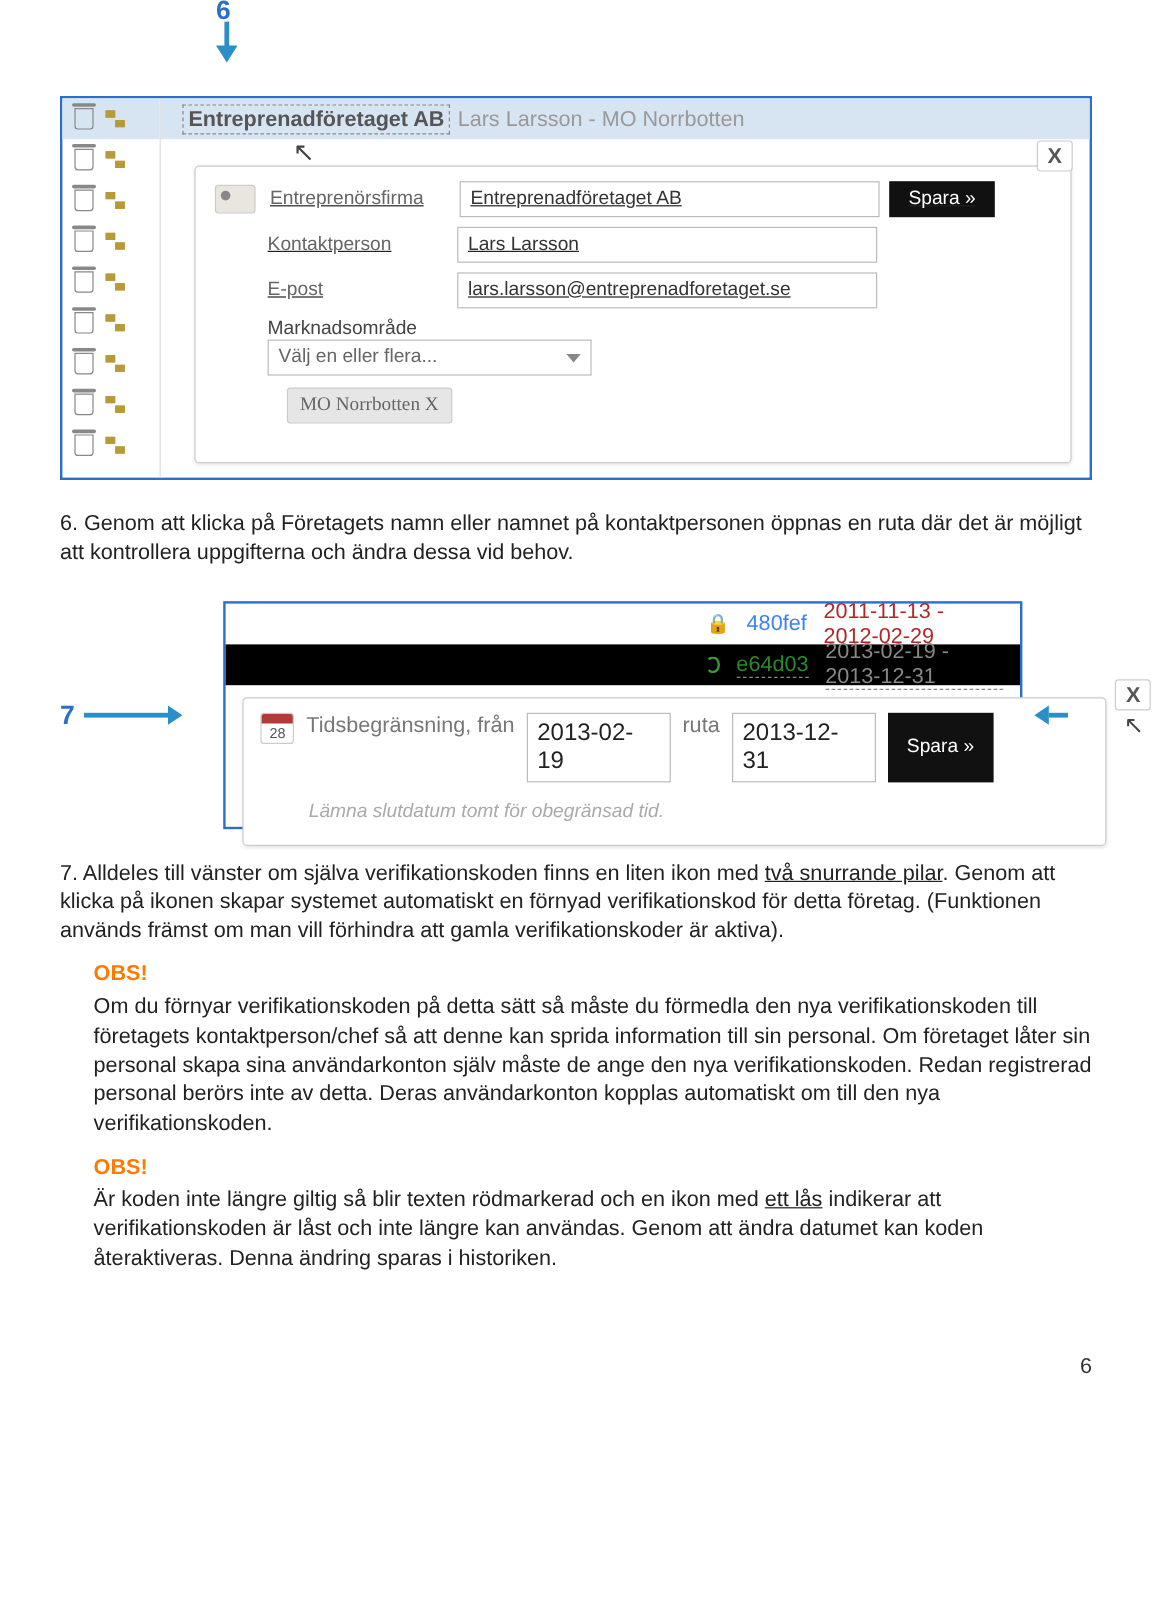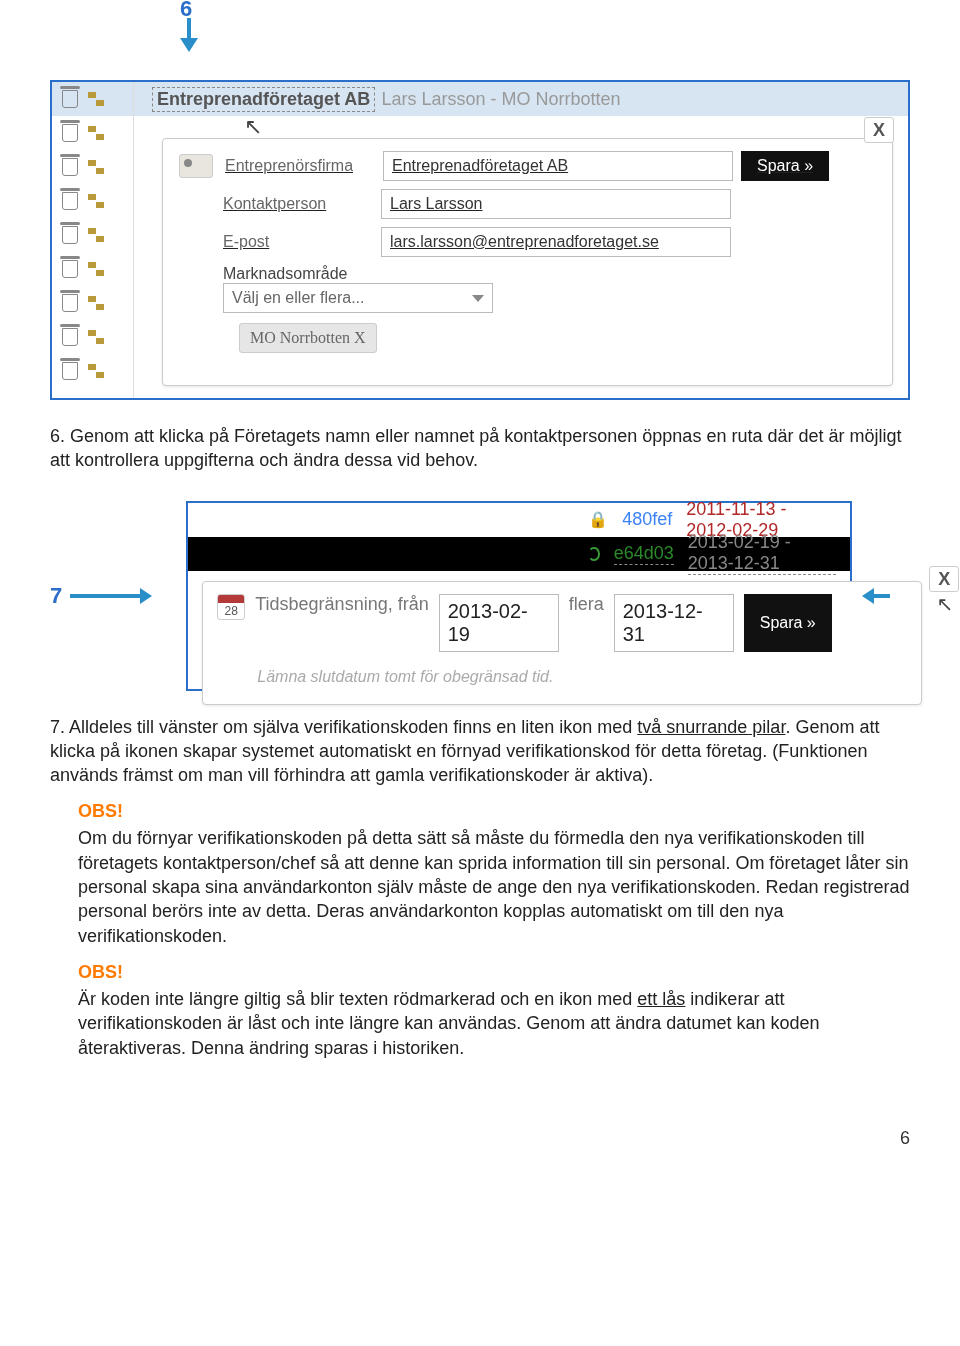--- a/index.html
+++ b/index.html
@@ -466,21 +466,21 @@
         <div>-05-09</div>
       </div>
 
       <div class="date-panel">
         <div class="close-x">X</div>
         <div class="cursor2">↖</div>
         <div class="row1">
           <span class="cal-icon">28</span>
           <span class="grey">Tidsbegränsning, från</span>
           <span class="inp2">2013-02-19</span>
-          <span class="grey">flera</span>
+          <span class="grey">ruta</span>
           <span class="inp2">2013-12-31</span>
           <button class="btn-save">Spara »</button>
         </div>
         <div class="hint">Lämna slutdatum tomt för obegränsad tid.</div>
       </div>
     </div>
 
     <div style="display:flex; align-items:center; gap:8px;">
       <span class="arrow-left" style="width:16px;"></span>
       <span class="callout" style="position:static;">8</span>

